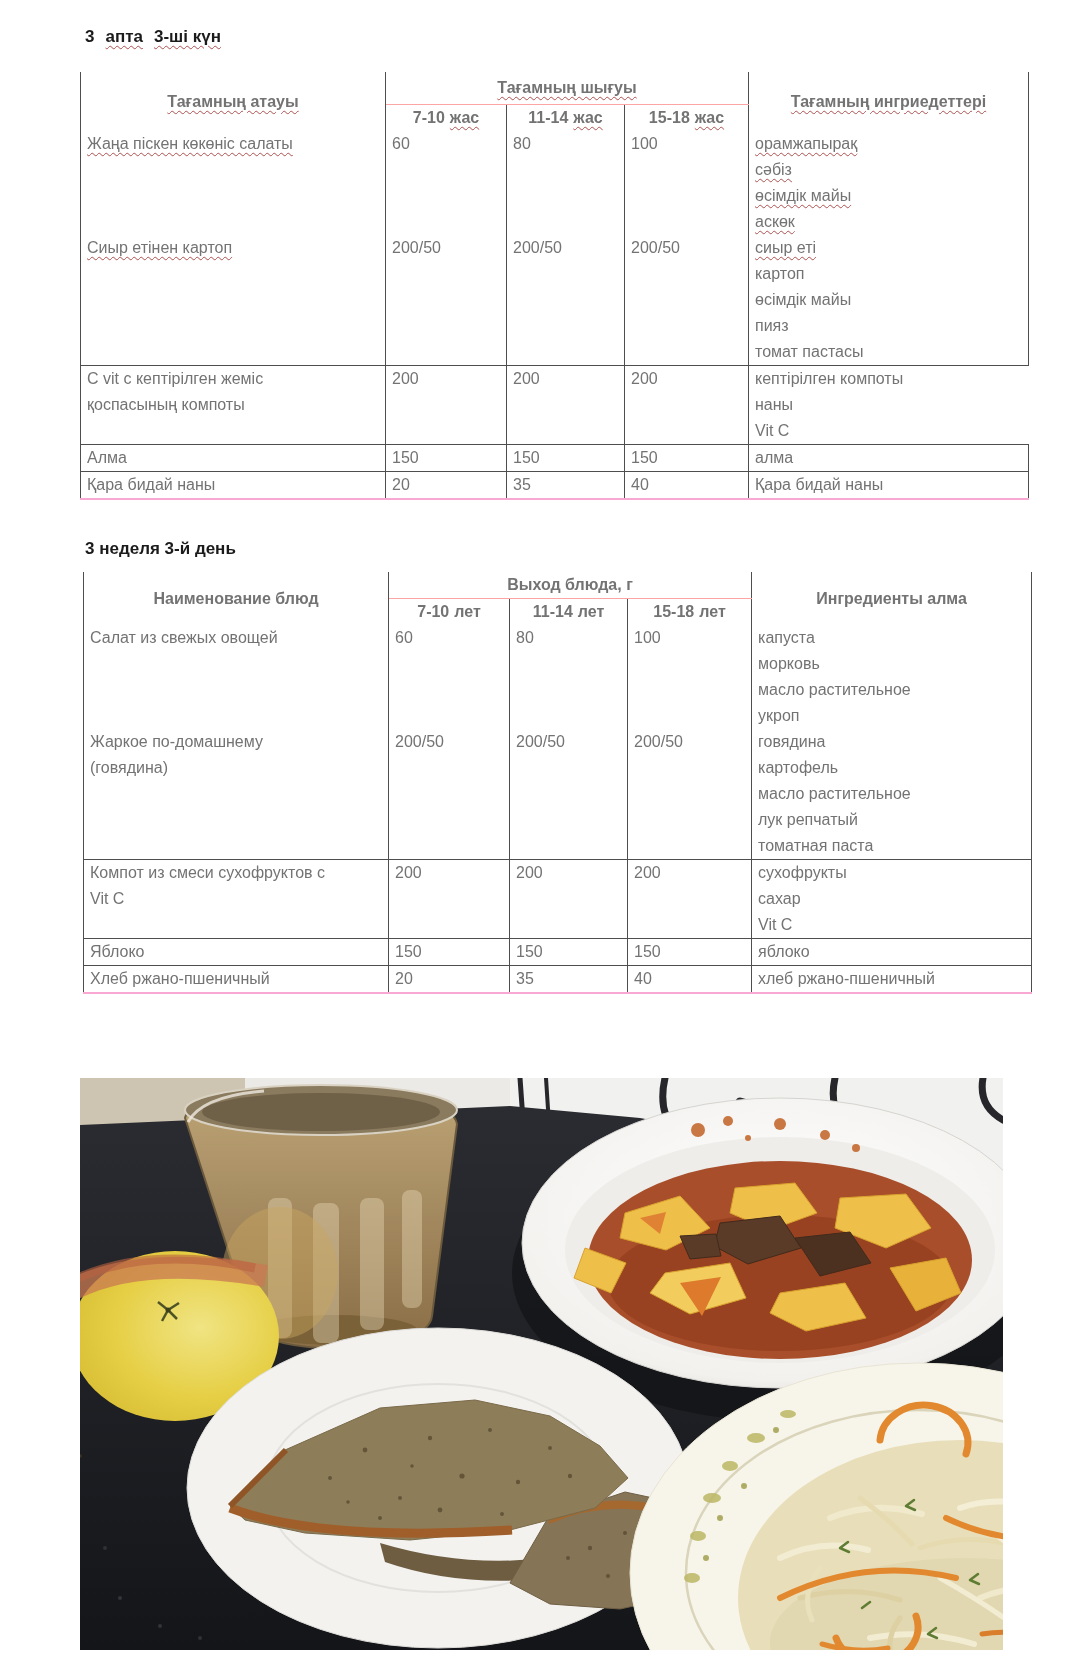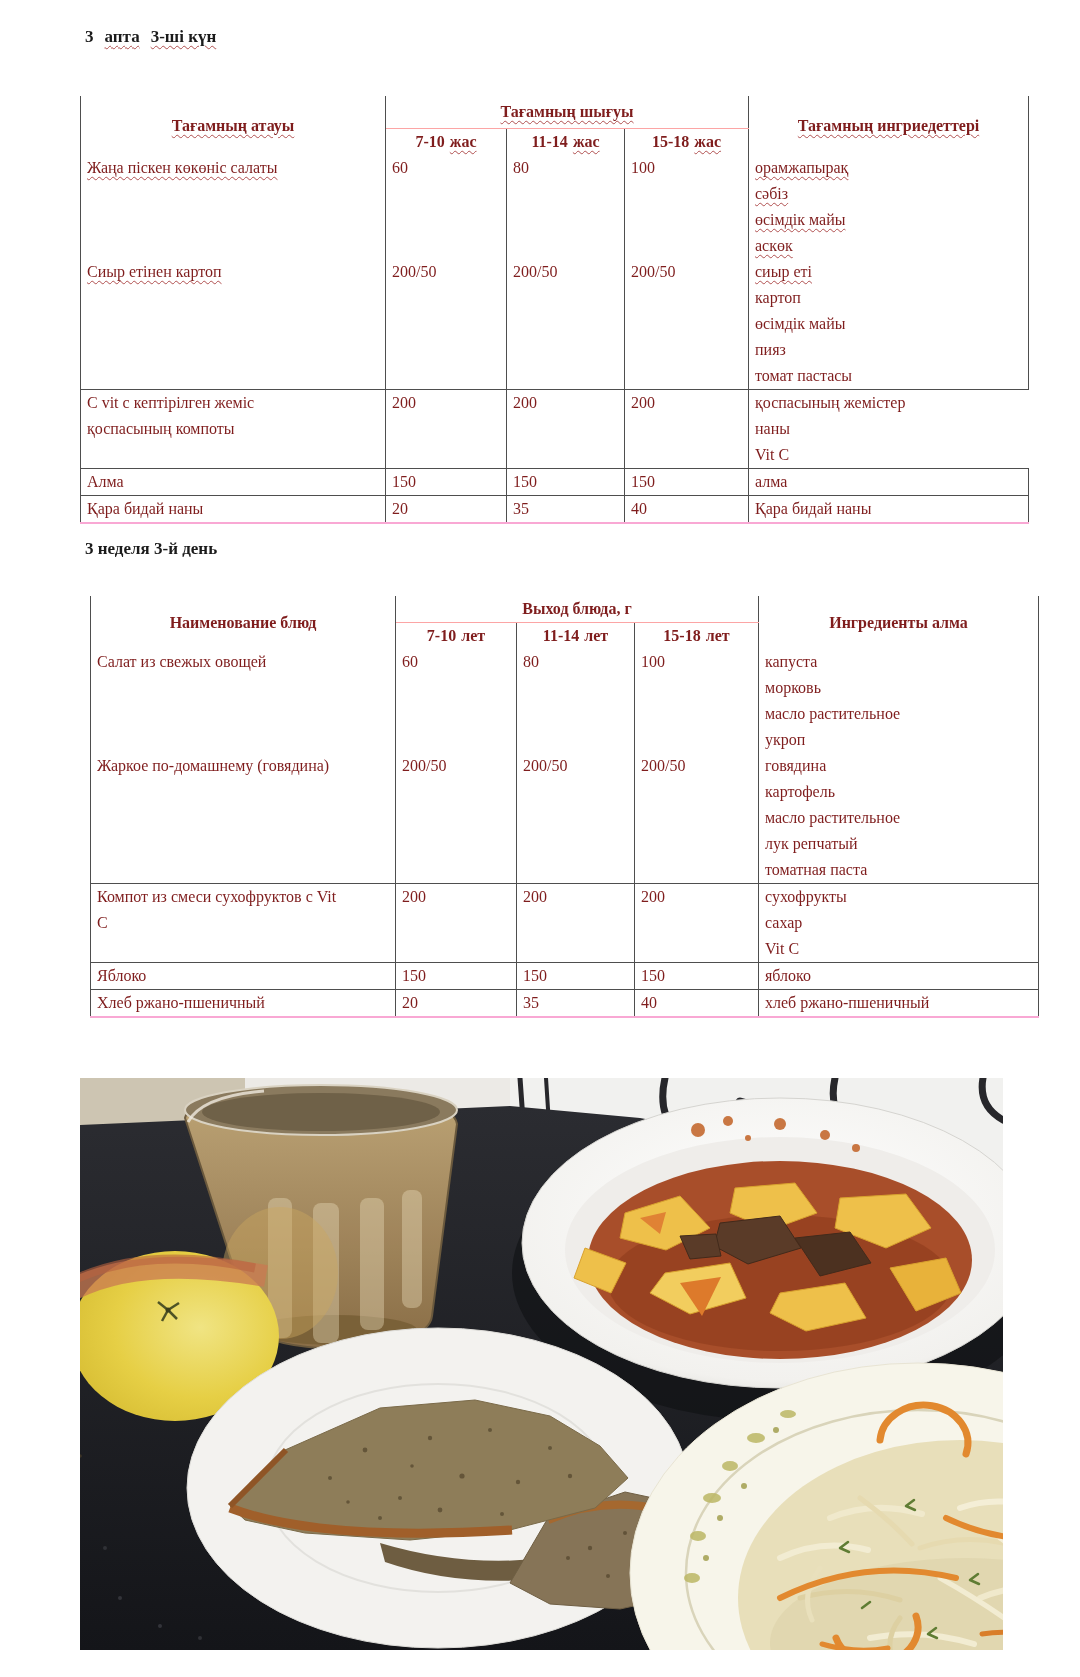--- a/index.html
+++ b/index.html
@@ -1,42 +1,42 @@
 <!DOCTYPE html>
 <html><head>
 <meta charset="utf-8">
 <style>
   html,body{margin:0;padding:0;background:#ffffff;}
   #page{position:relative;width:1040px;height:1677px;background:#ffffff;overflow:hidden;
-        font-family:Liberation Serif, serif;color:#1b1b1b;}
+        font-family:Liberation Sans, sans-serif;color:#1b1b1b;}
   .doc-title{position:absolute;font-size:17px;font-weight:bold;white-space:nowrap;}
   .doc-title span{margin-right:11px;}
   
   .sq{text-decoration-line:underline;text-decoration-style:wavy;text-decoration-color:#b05050;
       text-decoration-thickness:1px;text-underline-offset:3px;}
   .sp{margin-left:5px;}
   
   table.menu{position:absolute;border-collapse:collapse;table-layout:fixed;width:948px;
-             font-size:16px;color:#7f1d1d;margin-top:24px;}
+             font-size:16px;color:#737373;}
   table.menu td{border-left:1px solid #4e4e4e;border-right:1px solid #4e4e4e;
                 padding:0 6px;vertical-align:top;overflow:hidden;}
   table.menu td.hc{text-align:center;vertical-align:middle;font-weight:bold;line-height:1.25;}
   table.menu tr.h1 td{height:32px;}
   table.menu tr.h1r td{height:26px;}
   table.menu tr.h2 td{height:26px;}
   table.menu td.outh{border-bottom:1px solid #fca5a5;}
   table.menu td.ing,table.menu td.num,table.menu td.dish{height:26px;line-height:26px;}
   table.menu td.ing{white-space:nowrap;}
   table.menu td.num{}
   table.menu td.dish .dsh{display:inline-block;max-width:240px;line-height:26px;vertical-align:top;}
   table.menu tr.gt td{border-top:1px solid #4e4e4e;}
   table.menu tr.last td{border-bottom:2px solid #f9a8d4;}
   table.menu td.nr{border-right:none;}
   #kk-table{left:80px;top:72px;}
-  #ru-table{left:90px;top:572px;}
+  #ru-table{left:83px;top:572px;}
   #kk-title{left:85px;top:27px;}
   #ru-title{left:85px;top:539px;}
   #photo{position:absolute;left:80px;top:1078px;width:923px;height:572px;display:block;}
 </style>
 </head>
 <body>
 
 <div id="page">
 
   <div class="doc-title" id="kk-title"><span>3</span><span class="sq">апта</span><span class="sq">3-ші күн</span></div>
@@ -96,21 +96,21 @@
         </tr>
     <tr>
           <td class="ing"><span>томат пастасы</span></td>
         </tr>
 
     <tr class="gt">
       <td class="dish" rowspan="3"><span class="dsh">С vit с кептірілген жеміс қоспасының компоты</span></td>
       <td class="num" rowspan="3"><span>200</span></td>
       <td class="num" rowspan="3"><span>200</span></td>
       <td class="num" rowspan="3"><span>200</span></td>
-      <td class="ing nr"><span>қоспасының жемістер</span></td>
+      <td class="ing nr"><span>кептірілген компоты</span></td>
     </tr>
     <tr>
           <td class="ing nr"><span>наны</span></td>
         </tr>
     <tr>
           <td class="ing nr"><span>Vit C</span></td>
         </tr>
 
     <tr class="gt">
       <td class="dish"><span class="dsh">Алма</span></td>

